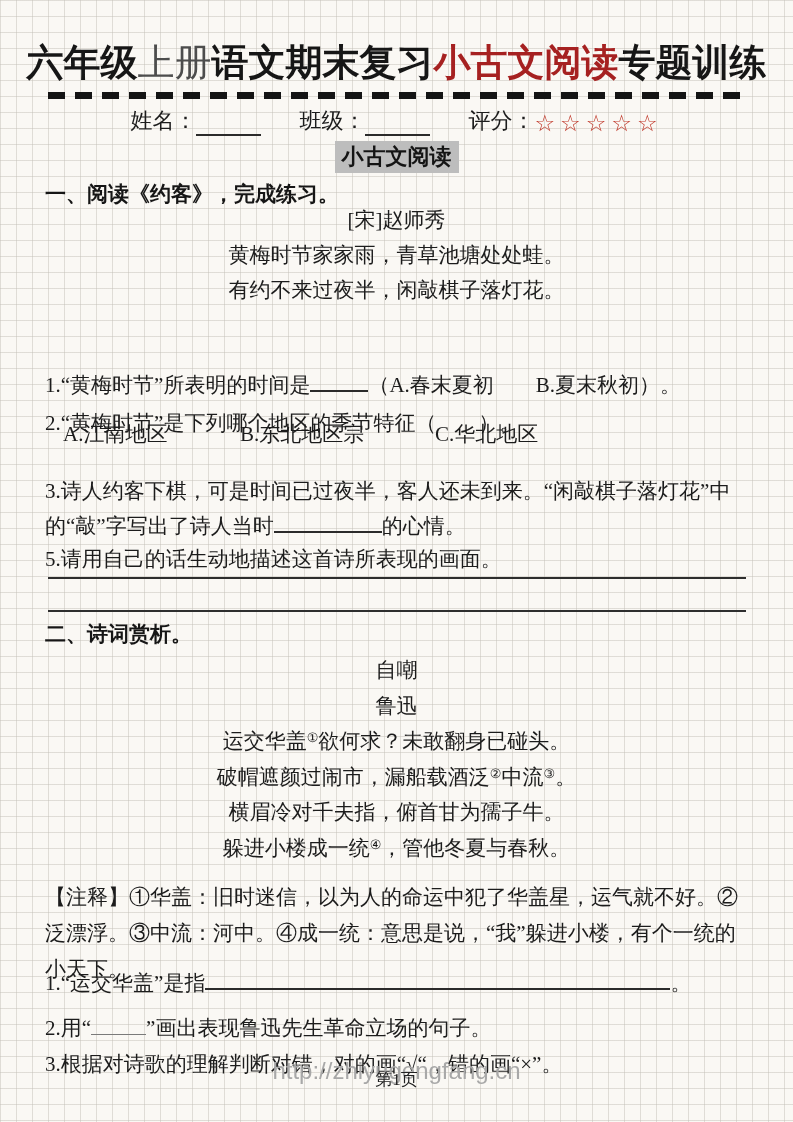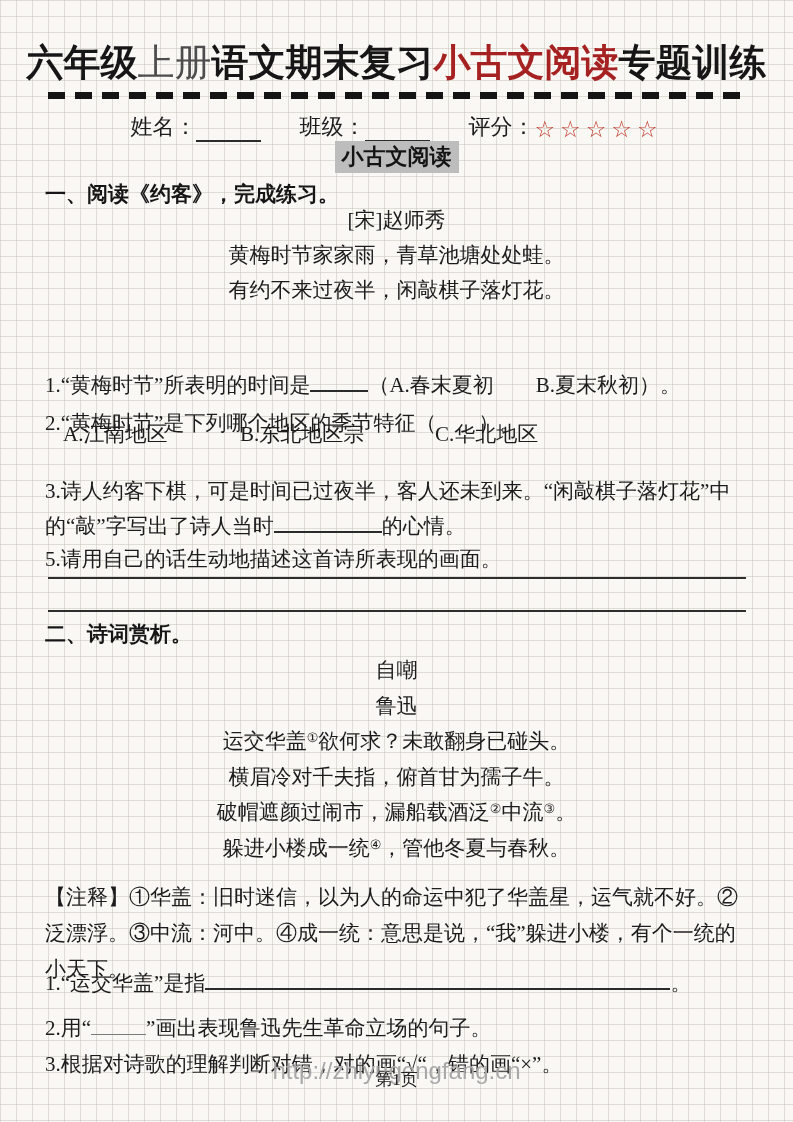--- a/index.html
+++ b/index.html
@@ -17,21 +17,21 @@
   
   .title{top:40px;left:0;width:100%;text-align:center;
     font-family:"Liberation Sans","DejaVu Sans",sans-serif;
     font-weight:700;font-size:37px;line-height:1.25;letter-spacing:0px;color:#161616;}
   .title .part-light{color:#4d4d4d;font-weight:400;}
   .title .part-red{color:#a62121;}
   
   .divider{top:92px;left:48px;width:698px;height:7px;
     background:repeating-linear-gradient(90deg,#141414 0 17px,transparent 17px 27px);}
   
-  .meta{top:112px;left:0;width:100%;display:flex;justify-content:center;align-items:flex-end;
+  .meta{top:106px;left:0;width:100%;display:flex;justify-content:center;align-items:flex-end;
     font-family:"Liberation Sans","DejaVu Sans",sans-serif;font-size:22px;color:#1c1c1c;}
   .meta .lbl{margin-left:34px;}
   .meta .lbl:first-child{margin-left:0;}
   .blank{display:inline-block;border-bottom:2px solid #2b2b2b;height:22px;vertical-align:baseline;}
   .w65{width:65px;margin-right:4px;}
   .w58{width:58px;}
   .w108{width:108px;}
   .w465{width:465px;border-bottom-width:2px;}
   .w55{width:55px;border-bottom:1px solid #7a7a7a;}
   .stars{color:#c0392b;letter-spacing:5px;font-size:23px;font-family:"DejaVu Sans",sans-serif;}
@@ -118,22 +118,22 @@
 
 <div class="abs ans-line ans1"></div>
 <div class="abs ans-line ans2"></div>
 
 <div class="abs sec-heading s2-heading">二、诗词赏析。</div>
 
 <div class="abs poem poem2">
   <div>自嘲</div>
   <div>鲁迅</div>
   <div><span>运交华盖</span><sup>①</sup><span>欲何求？未敢翻身已碰头。</span></div>
+  <div><span>破帽遮颜过闹市，漏船载酒泛</span><sup>②</sup><span>中流</span><sup>③</sup><span>。</span></div>
   <div>横眉冷对千夫指，俯首甘为孺子牛。</div>
-  <div><span>破帽遮颜过闹市，漏船载酒泛</span><sup>②</sup><span>中流</span><sup>③</sup><span>。</span></div>
   <div><span>躲进小楼成一统</span><sup>④</sup><span>，管他冬夏与春秋。</span></div>
 </div>
 
 <p class="abs q notes notes-p">【注释】①华盖：旧时迷信，以为人的命运中犯了华盖星，运气就不好。②泛漂浮。③中流：河中。④成一统：意思是说，“我”躲进小楼，有个一统的小天下。</p>
 
 <p class="abs q s2q1"><span>1.“运交华盖”是指</span><span class="blank w465"></span><span>。</span></p>
 
 <p class="abs q s2q2"><span>2.用“</span><span class="blank w55"></span><span>”画出表现鲁迅先生革命立场的句子。</span></p>
 
 <p class="abs q s2q3">3.根据对诗歌的理解判断对错，对的画“√“，错的画“×”。</p>

